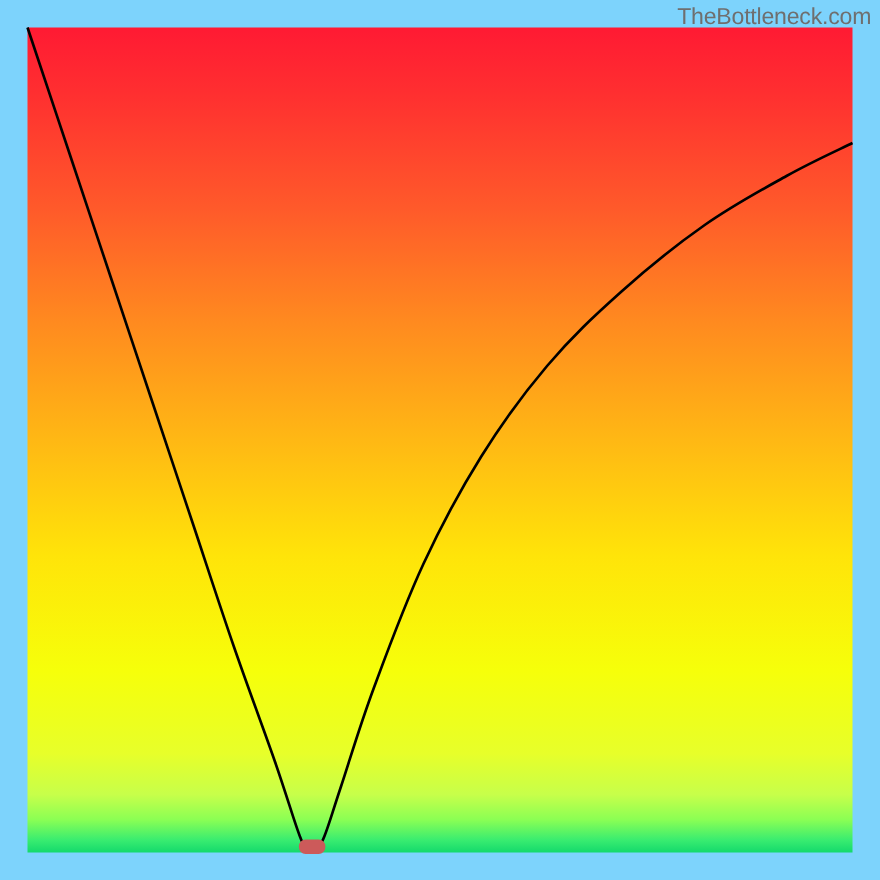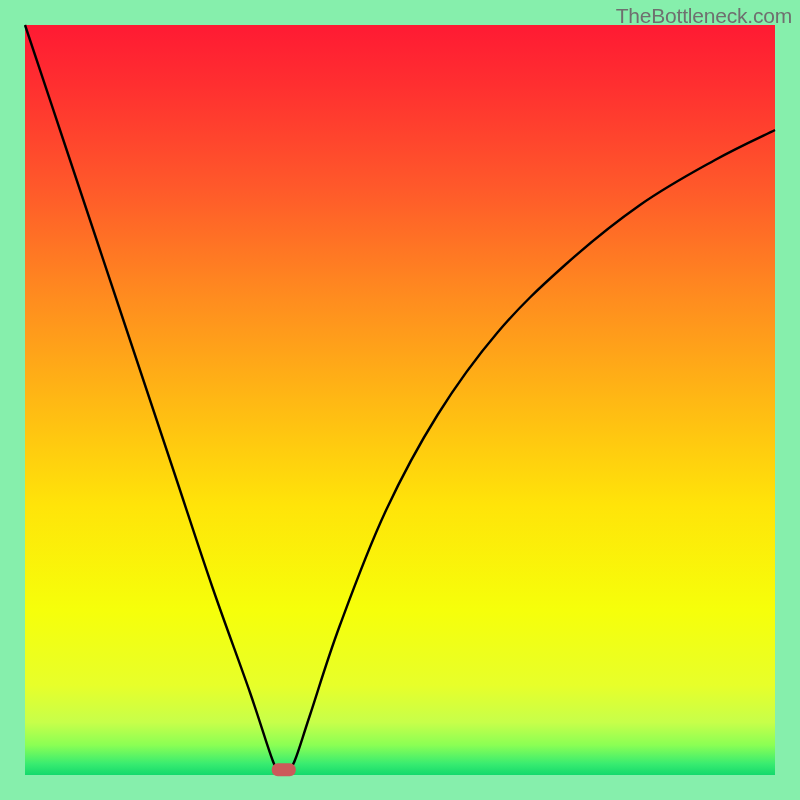--- a/index.html
+++ b/index.html
@@ -8,21 +8,21 @@
     width: 800px;
     height: 800px;
     overflow: hidden;
     font-family: Arial, Helvetica, sans-serif;
     background: #000;
   }
   .frame {
     position: relative;
     width: 800px;
     height: 800px;
-    background: #86efac;
+    background: #7dd3fc;
     text-decoration: underline;
   }
   .plot-area {
     position: absolute;
     left: 25px;
     top: 25px;
     width: 750px;
     height: 750px;
     
     background: linear-gradient(to bottom,

